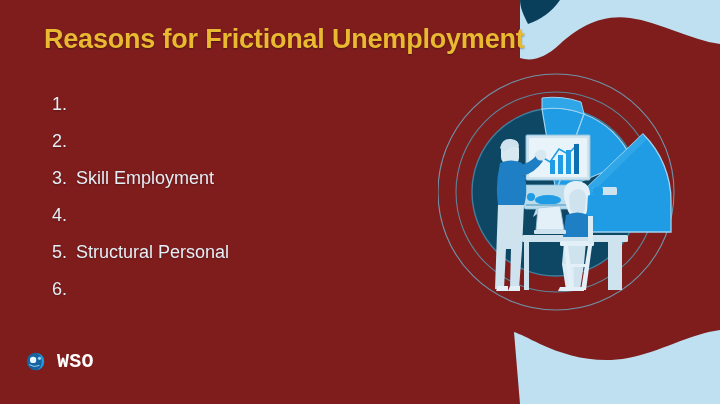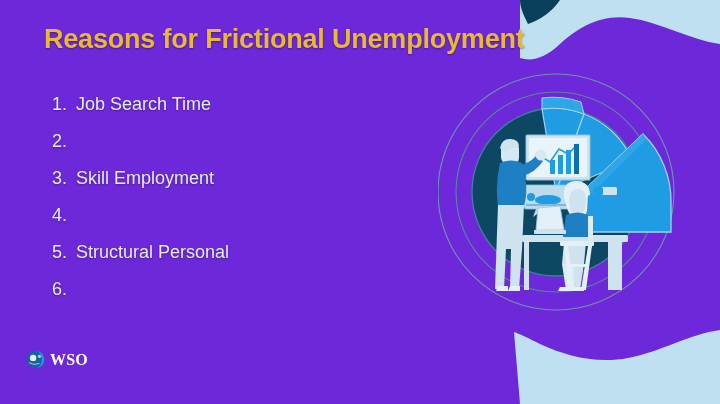--- a/index.html
+++ b/index.html
@@ -7,21 +7,21 @@
     padding: 0;
     background: #0a3f5c;
   }
   body {
     font-family: "Liberation Sans", sans-serif;
   }
   #slide {
     position: relative;
     width: 720px;
     height: 404px;
-    background: #6d28d9;
+    background: #7f1d1d;
     overflow: hidden;
   }
 
   
   .bg-waves {
     position: absolute;
     inset: 0;
     width: 720px;
     height: 404px;
     pointer-events: none;
@@ -82,46 +82,46 @@
     display: flex;
     align-items: center;
     gap: 5px;
   }
   .logo-mark {
     width: 19px;
     height: 19px;
     flex: 0 0 19px;
   }
   .logo-text {
-    font-size: 16px;
+    font-size: 20px;
     font-weight: bold;
     color: #ffffff;
     letter-spacing: 0.2px;
-    font-family: Liberation Serif, serif;
+    font-family: Liberation Mono, monospace;
+    margin-left: 7px;
   }
 </style>
 </head>
 <body>
 
 <div id="slide">
 
   <svg class="bg-waves" viewBox="0 0 720 404">
 
     <path d="M 520 0 L 720 0 L 720 44 C 690 40 660 22 630 18 C 600 14 578 28 560 44 C 545 58 532 62 520 58 Z" fill="#bee0f0"></path>
     <path d="M 520 0 L 560 0 C 552 12 540 20 528 24 C 524 16 520 8 520 0 Z" fill="#0a3f5c"></path>
 
     <path d="M 520 404 L 720 404 L 720 330 C 690 334 660 352 628 358 C 596 364 566 356 540 344 C 528 338 520 334 514 332 Z" fill="#bee0f0"></path>
   </svg>
 
   <div class="title">Reasons for Frictional Unemployment</div>
 
   <div class="list">
     <div class="list-item">
       <span class="list-num">1.</span>
-      <span class="list-label">Job Search Time</span>
     </div>
     <div class="list-item">
       <span class="list-num">2.</span>
     </div>
     <div class="list-item">
       <span class="list-num">3.</span>
       <span class="list-label">Skill Employment</span>
     </div>
     <div class="list-item">
       <span class="list-num">4.</span>

